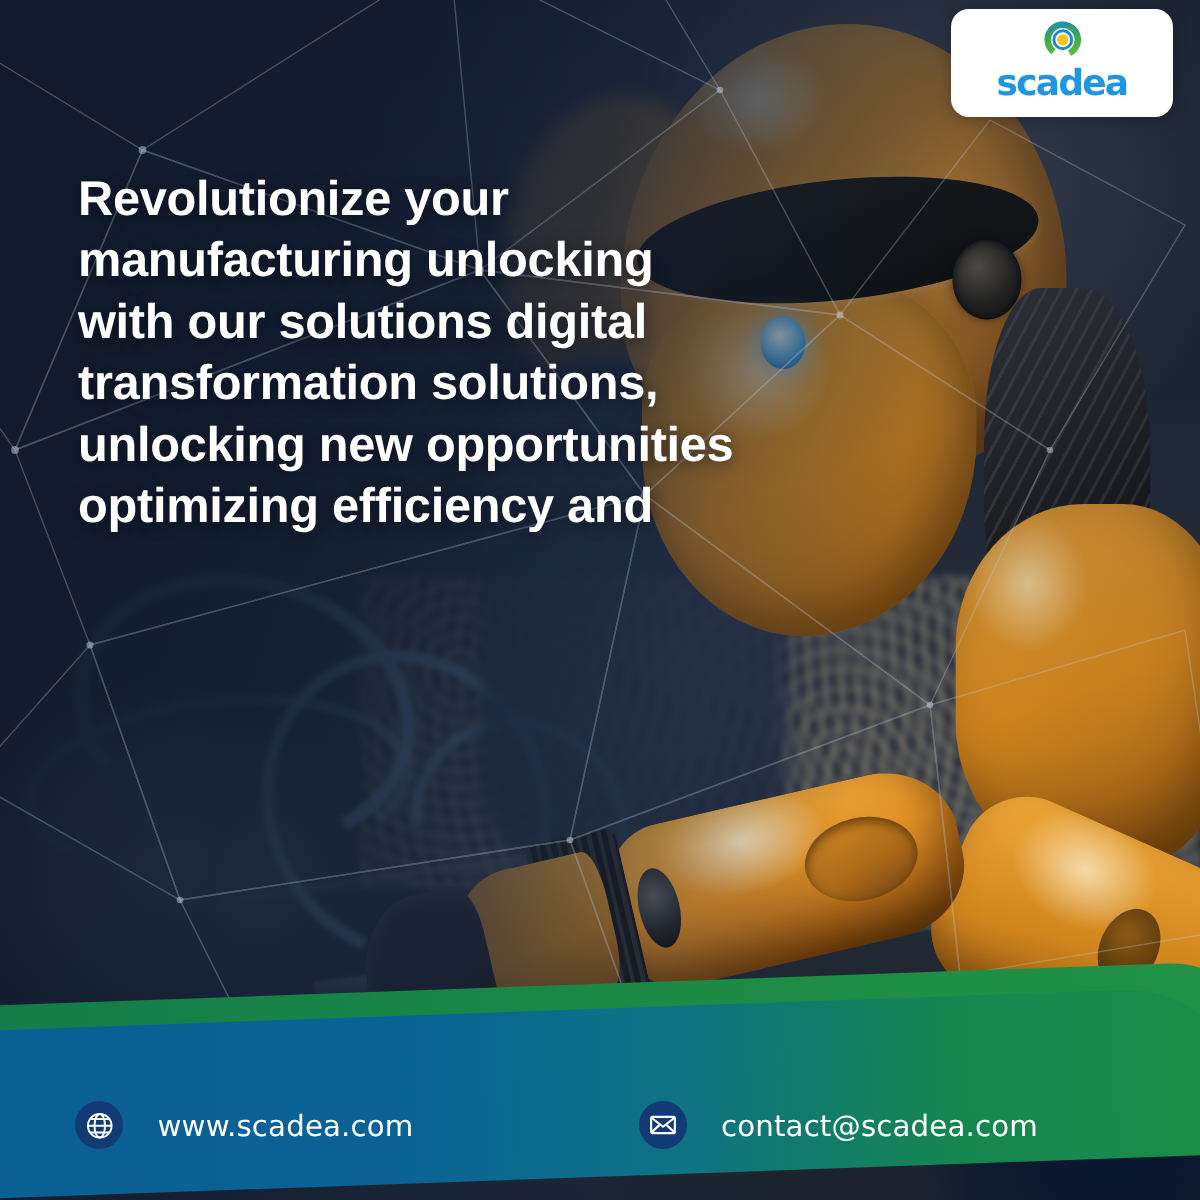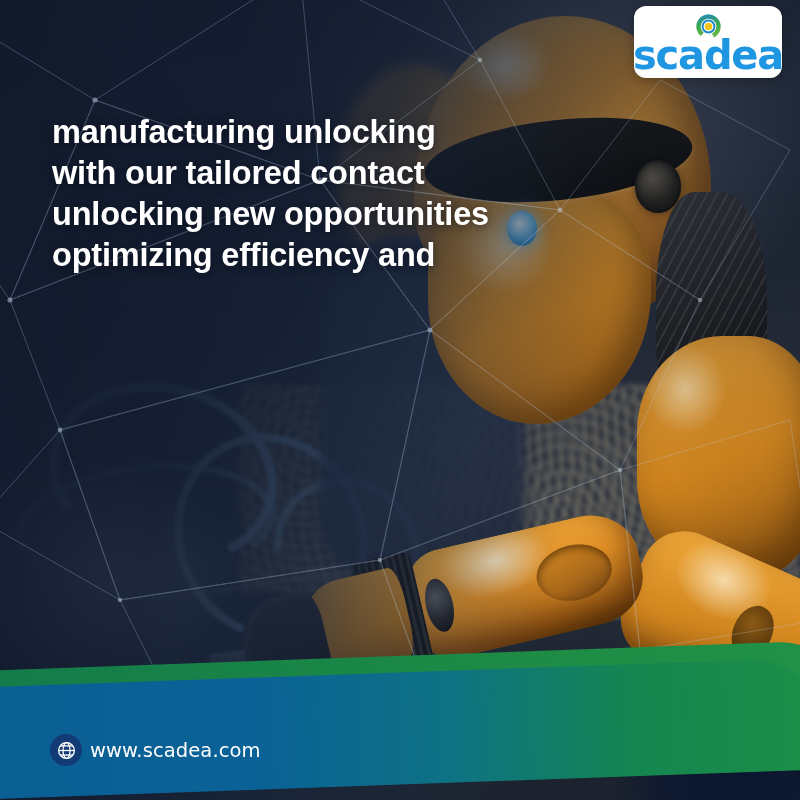--- a/index.html
+++ b/index.html
@@ -217,21 +217,21 @@
   .logo-badge{
     position:absolute; right:18px; top:6px;
     width:148px; height:72px; background:#ffffff;
     border-radius:12px;
     display:flex; flex-direction:column; align-items:center; justify-content:center;
     gap:1px; box-shadow:0 2px 10px rgba(0,0,0,.25);
   }
   .logo-mark{ width:25px; height:25px; display:block; }
   .logo-word{
     font-family:"DejaVu Sans", sans-serif;
-    font-weight:bold; font-size:40px; line-height:30px;
+    font-weight:bold; font-size:24px; line-height:30px;
     letter-spacing:-1.2px; color:#1f96e2;
   }
 
   
   .headline{
     position:absolute; left:52px; top:112px; width:470px;
     color:#ffffff; font-weight:bold;
     font-size:32.5px; line-height:41px; letter-spacing:-.2px;
     text-shadow:0 2px 10px rgba(5,10,20,.55);
   }
@@ -249,21 +249,21 @@
     background:linear-gradient(90deg,
       #0a5f93 0%, #0a6296 34%, #0e7284 56%, #15864f 78%, #1c8f47 100%);
     transform:rotate(-2.05deg); transform-origin:0 100%;
     border-top-right-radius:78px;
     display:block;
   }
   .footer-inner{
     position:absolute; left:0; right:0; bottom:0; height:100px;
     display:flex; align-items:center; z-index:6;
   }
-  .contact{ display:flex; align-items:center; gap:8px; }
+  .contact{ display:flex; align-items:center; gap:23px; }
   .contact.web{ margin-left:50px; }
   .contact.mail{ margin-left:150px; }
   .cicon{
     width:32px; height:32px; border-radius:50%;
     background:#123a74; display:flex; align-items:center; justify-content:center;
     flex:0 0 auto;
   }
   .ctext{
     color:#ffffff; font-size:19.5px; letter-spacing:.1px;
     font-family:"DejaVu Sans", sans-serif;
@@ -369,22 +369,24 @@
         </linearGradient>
       </defs>
       <circle cx="20" cy="20" r="16" fill="none" stroke="url(#ringg)" stroke-width="7" stroke-dasharray="82 18" transform="rotate(128 20 20)"></circle>
       <circle cx="20" cy="20" r="9.5" fill="none" stroke="#1e88c8" stroke-width="3.2"></circle>
       <circle cx="20" cy="20" r="6" fill="#f5c518"></circle>
     </svg>
     <div class="logo-word">scadea</div>
   </div>
 
   <div class="headline">
+    <span>Revolutionize your</span>
     <span>manufacturing unlocking</span>
-    <span>with our tailored contact</span>
+    <span>with our solutions digital</span>
+    <span>transformation solutions,</span>
     <span>unlocking new opportunities</span>
     <span>optimizing efficiency and</span>
   </div>
 
   <div class="footer-green"></div>
   <div class="footer-bar"></div>
 
   <div class="footer-inner">
 
     <div class="contact web">
@@ -393,15 +395,25 @@
           <circle cx="12" cy="12" r="9"></circle>
           <ellipse cx="12" cy="12" rx="4" ry="9"></ellipse>
           <line x1="3" y1="12" x2="21" y2="12"></line>
           <line x1="4.6" y1="6.8" x2="19.4" y2="6.8"></line>
           <line x1="4.6" y1="17.2" x2="19.4" y2="17.2"></line>
         </svg>
       </span>
       <span class="ctext">www.scadea.com</span>
     </div>
 
+    <div class="contact mail">
+      <span class="cicon">
+        <svg width="20" height="20" viewBox="0 0 24 24" fill="none" stroke="#ffffff" stroke-width="1.7">
+          <rect x="2.5" y="5.5" width="19" height="13" rx="1.2"></rect>
+          <path d="M2.8,6.2 L12,13.4 L21.2,6.2"></path>
+          <path d="M2.8,17.9 L9.3,11.9 M21.2,17.9 L14.7,11.9"></path>
+        </svg>
+      </span>
+      <span class="ctext">contact@scadea.com</span>
+    </div>
 
   </div>
 </div>
 
 </body></html>

